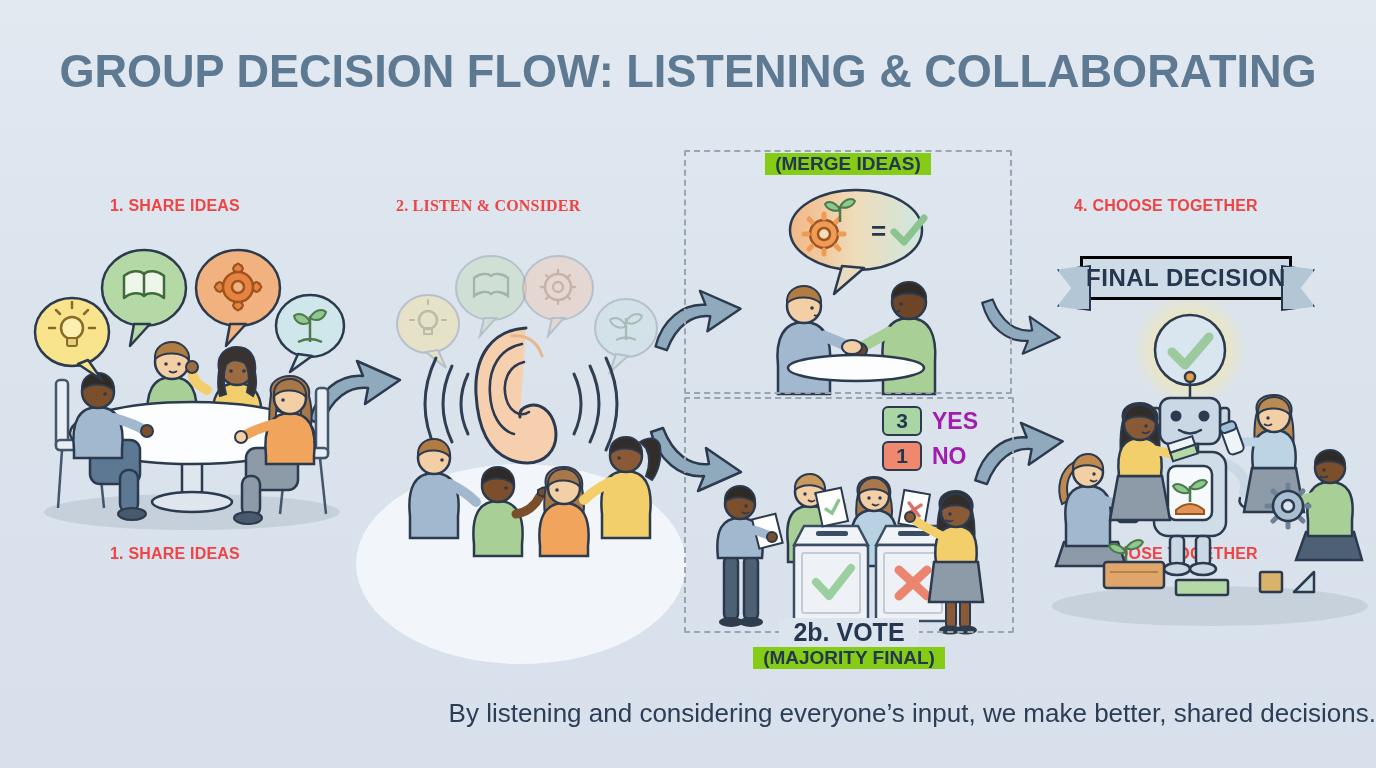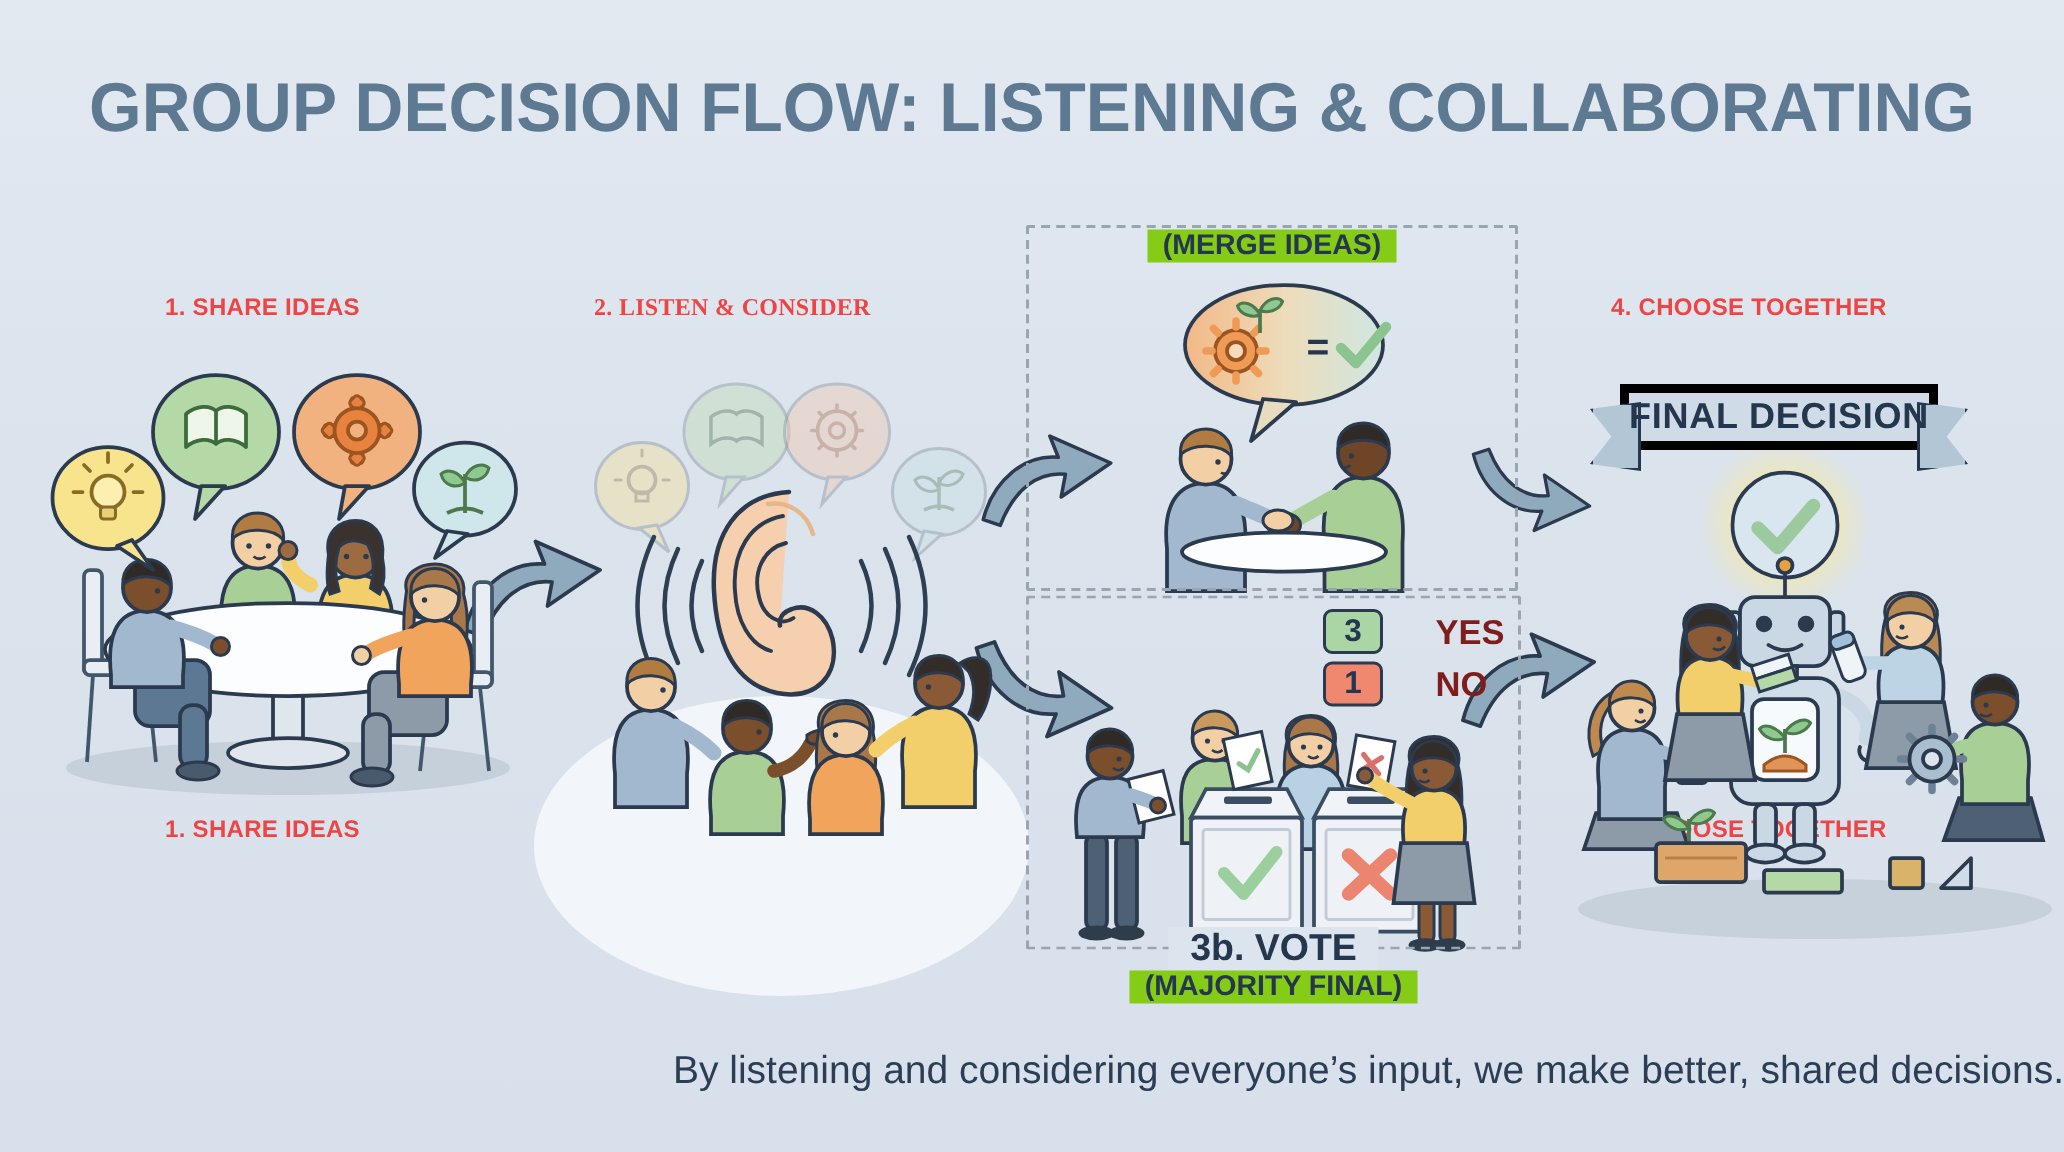--- a/index.html
+++ b/index.html
@@ -35,25 +35,25 @@
   
   .tally { position:absolute; left:882px; top:406px; z-index:6; }
   .tally .row { display:flex; align-items:center; gap:10px; margin-bottom:5px; }
   .tally .cnt {
     width:40px; height:30px; border:2.5px solid #2b3a4e; border-radius:6px;
     display:flex; align-items:center; justify-content:center;
     font-size:21px; font-weight:bold; color:#24374e;
   }
   .tally .cnt.yes { background:#a9d6a4; }
   .tally .cnt.no  { background:#f0886f; }
-  .tally .lbl { font-size:23px; font-weight:bold; color:#7f1d1d;margin-left:25px; }
+  .tally .lbl { font-size:23px; font-weight:bold; color:#a21caf; }
   
   .banner {
     position:absolute; left:1080px; top:256px; width:212px; height:44px; z-index:6;
-    background:#cfdce8; border:6px solid #000000;
+    background:#cfdce8; border:3px solid #000000;
     display:flex; align-items:center; justify-content:center;
     font-size:24px; font-weight:bold; color:#24374e; letter-spacing:0.5px;
   }
   .banner::before, .banner::after {
     content:""; position:absolute; top:6px; width:30px; height:42px;
     background:#b3c6d6; border:2px solid #24374e; z-index:-1;
   }
   .banner::before { left:-26px; clip-path:polygon(100% 0,0 10%,42% 50%,0 90%,100% 100%); }
   .banner::after  { right:-26px; clip-path:polygon(0 0,100% 10%,58% 50%,100% 90%,0 100%); }
   svg { position:absolute; overflow:visible; }
@@ -71,21 +71,21 @@
 <div class="label" style="left:1074px; top:545px;">4. CHOOSE TOGETHER</div>
 
 <div class="dashedbox" style="left:684px; top:150px; width:328px; height:244px;"></div>
 <div class="dashedbox" style="left:684px; top:397px; width:330px; height:236px;"></div>
 
 <div class="boxhead" style="left:684px; top:135px; width:328px;">
   <br>
   <div class="l2">(MERGE IDEAS)</div>
 </div>
 <div class="boxhead" style="left:684px; top:618px; width:330px;">
-  <div class="l1">3b. VOTE</div><br>
+  <div class="l1">2b. VOTE</div><br>
   <div class="l2">(MAJORITY FINAL)</div>
 </div>
 
 <div class="tally">
   <div class="row">
     <div class="cnt yes">3</div>
     <div class="lbl">YES</div>
   </div>
   <div class="row">
     <div class="cnt no">1</div>

